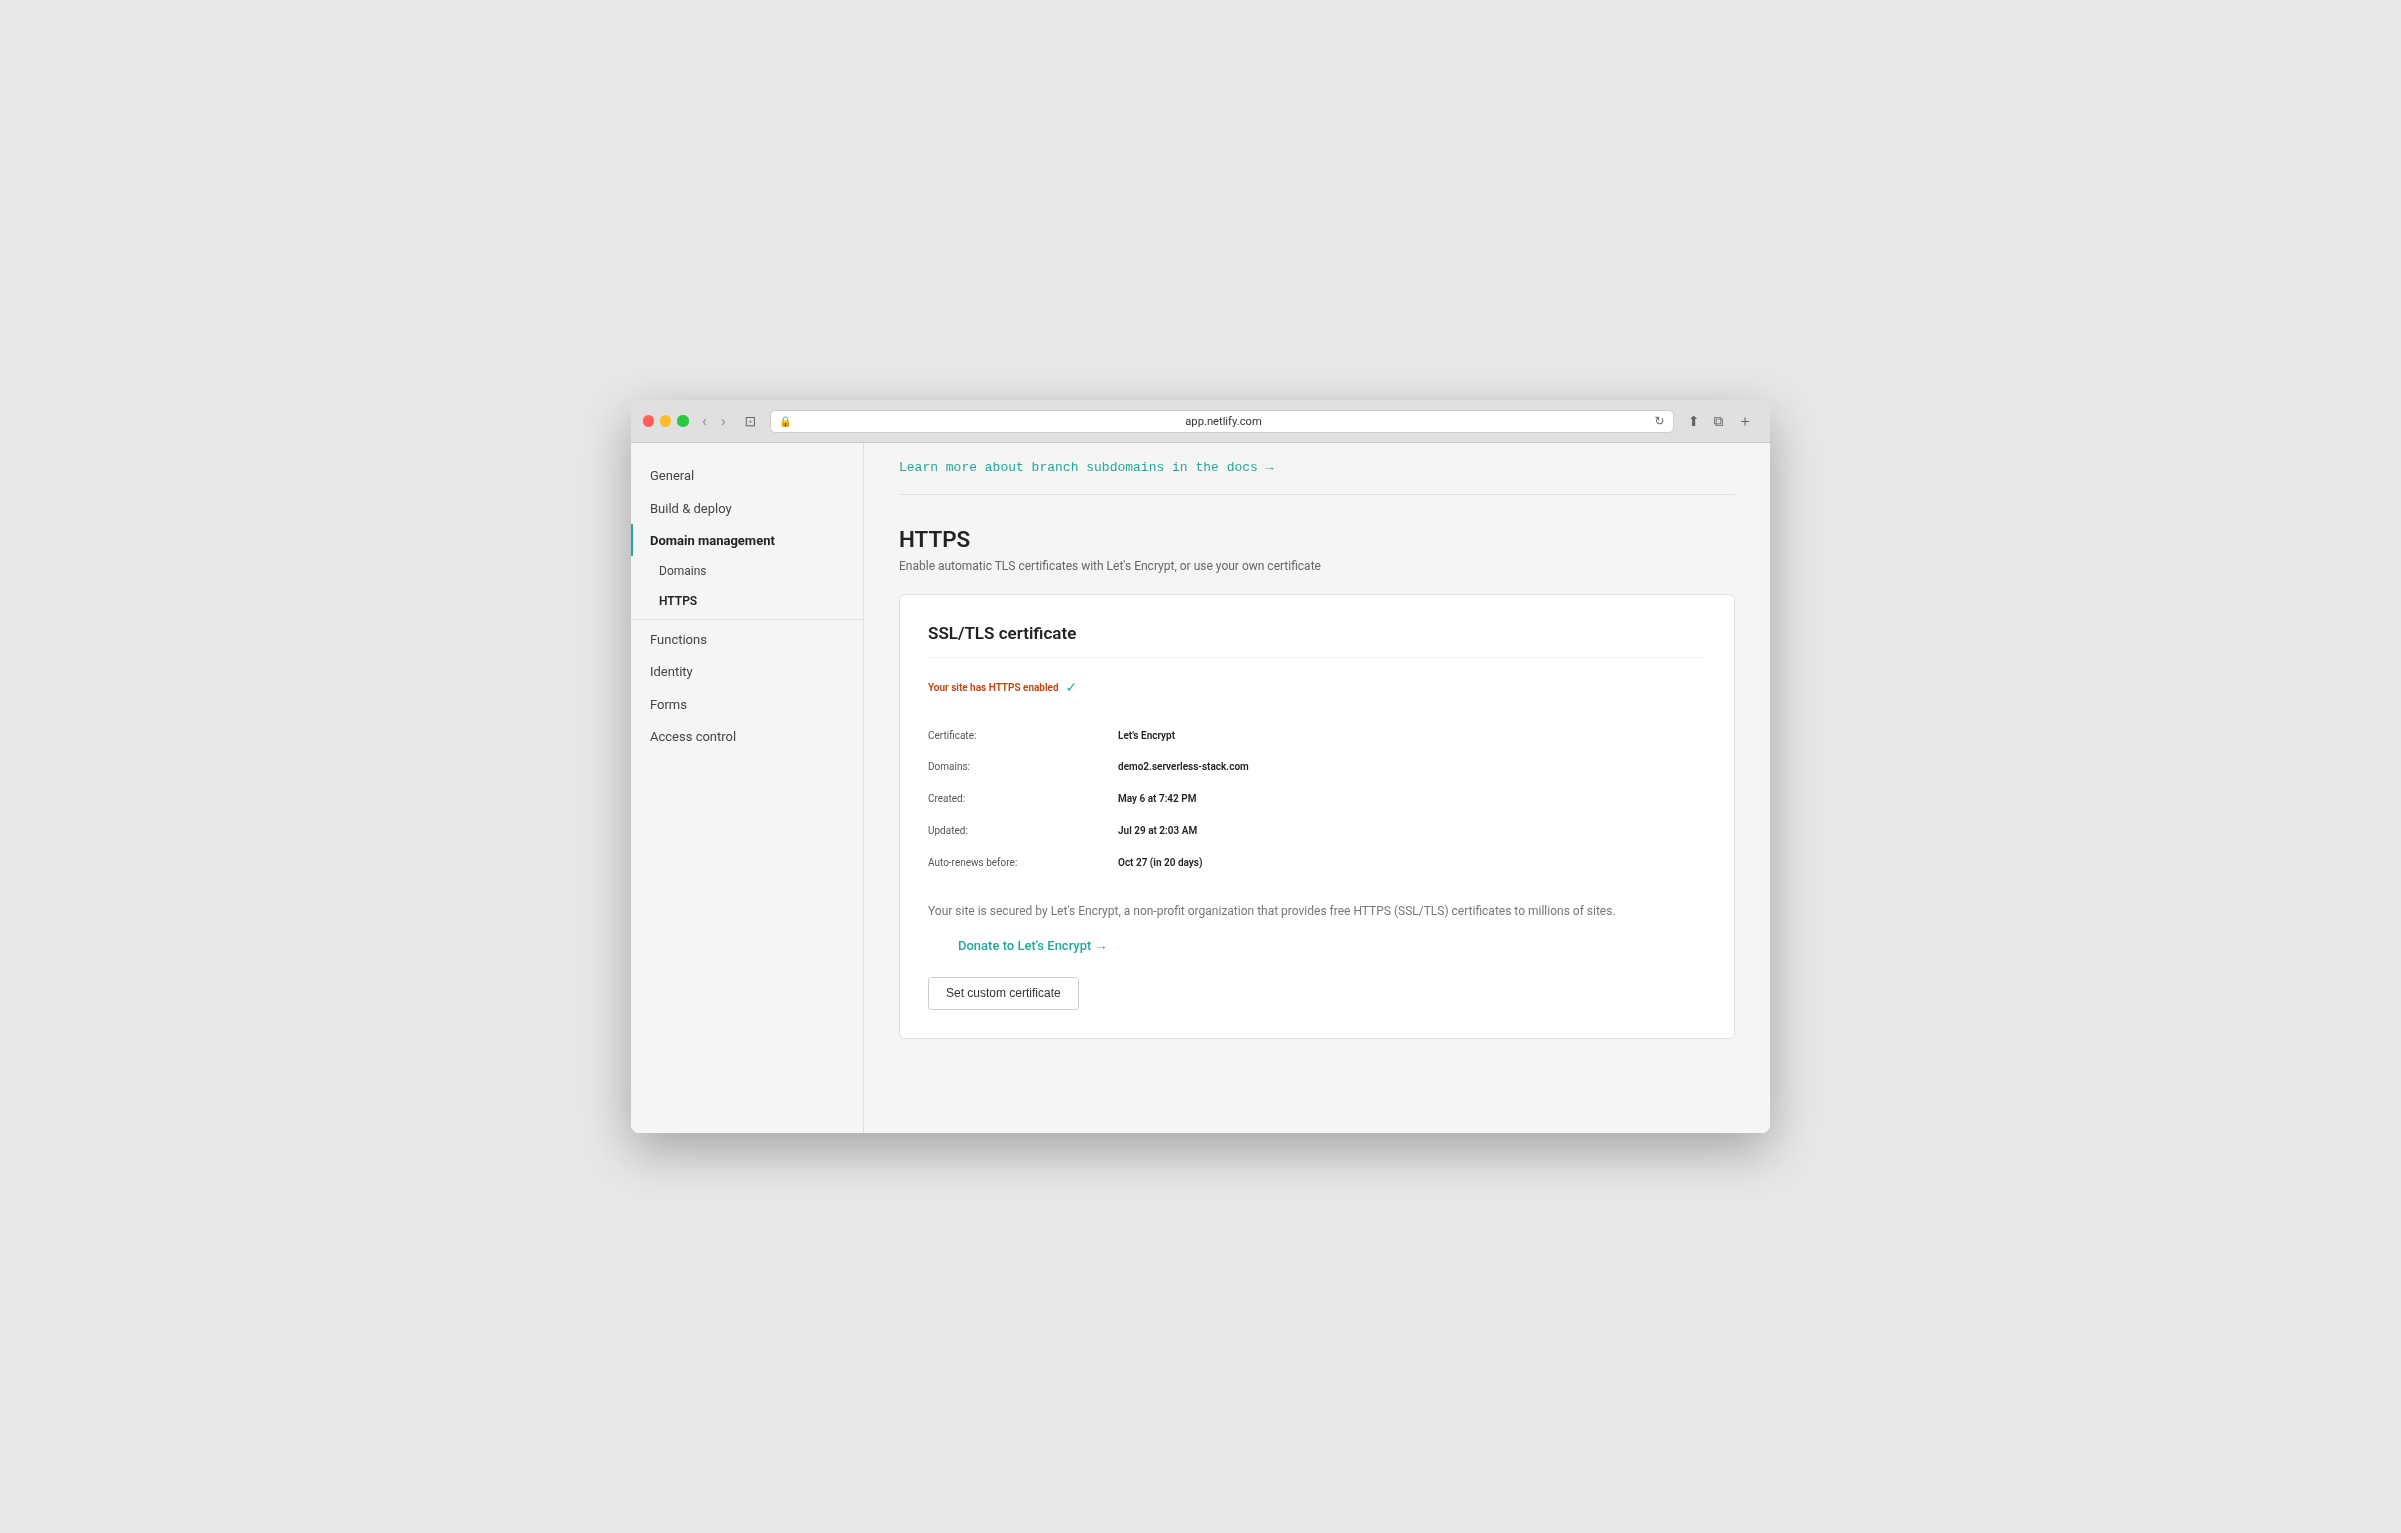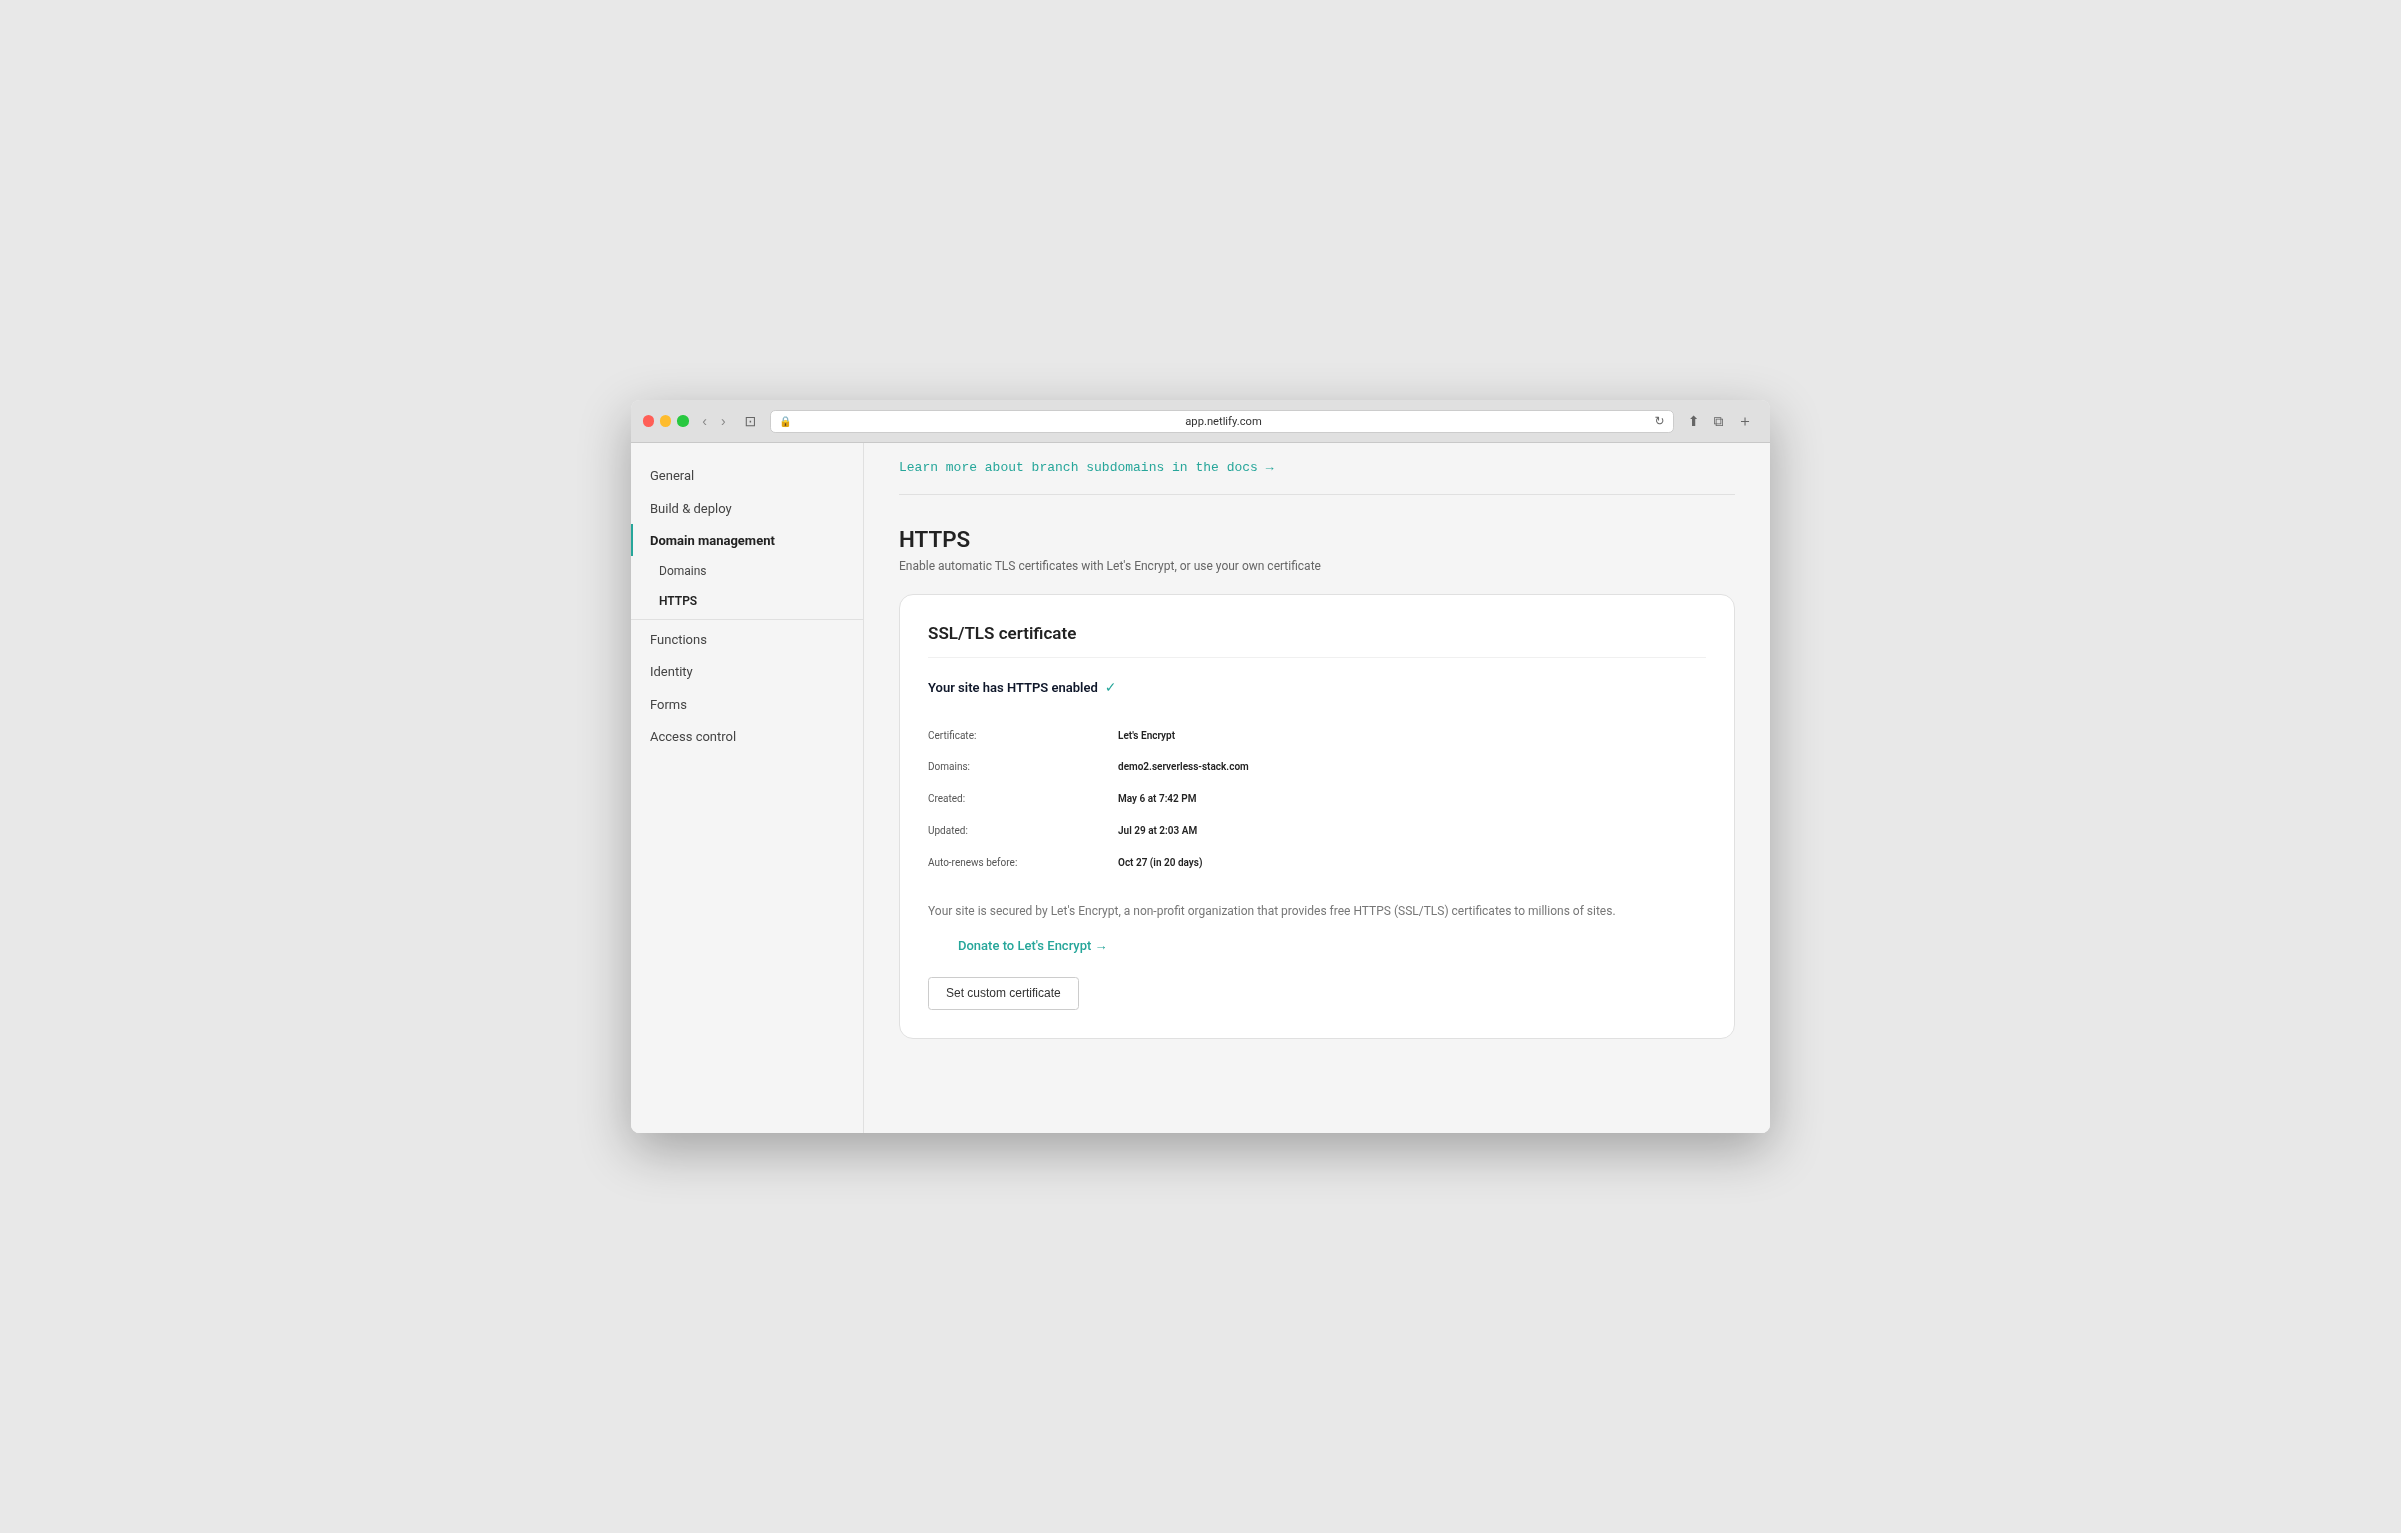--- a/index.html
+++ b/index.html
@@ -207,21 +207,21 @@
     }
 
     .section-subtitle {
       font-size: 12px;
       color: #666;
       margin-bottom: 21px;
     }
 
     .card {
       background: white;
-      border-radius: 14px;
+      border-radius: 6px;
       border: 0.9px solid #e0e0e0;
       padding: 28px;
       margin-bottom: 21px;
     }
 
     .card-title {
       font-size: 17px;
       font-weight: 600;
       color: #222;
       margin-bottom: 21px;
@@ -230,23 +230,23 @@
     }
 
     .status-row {
       display: flex;
       align-items: center;
       gap: 7px;
       margin-bottom: 24px;
     }
 
     .status-text {
-      font-size: 13px;
+      font-size: 10px;
       font-weight: 600;
-      color: #0f172a;
+      color: #c2410c;
     }
 
     .check-icon {
       color: #26a69a;
       font-size: 14px;
     }
 
     .info-table {
       width: 100%;
       border-collapse: collapse;

